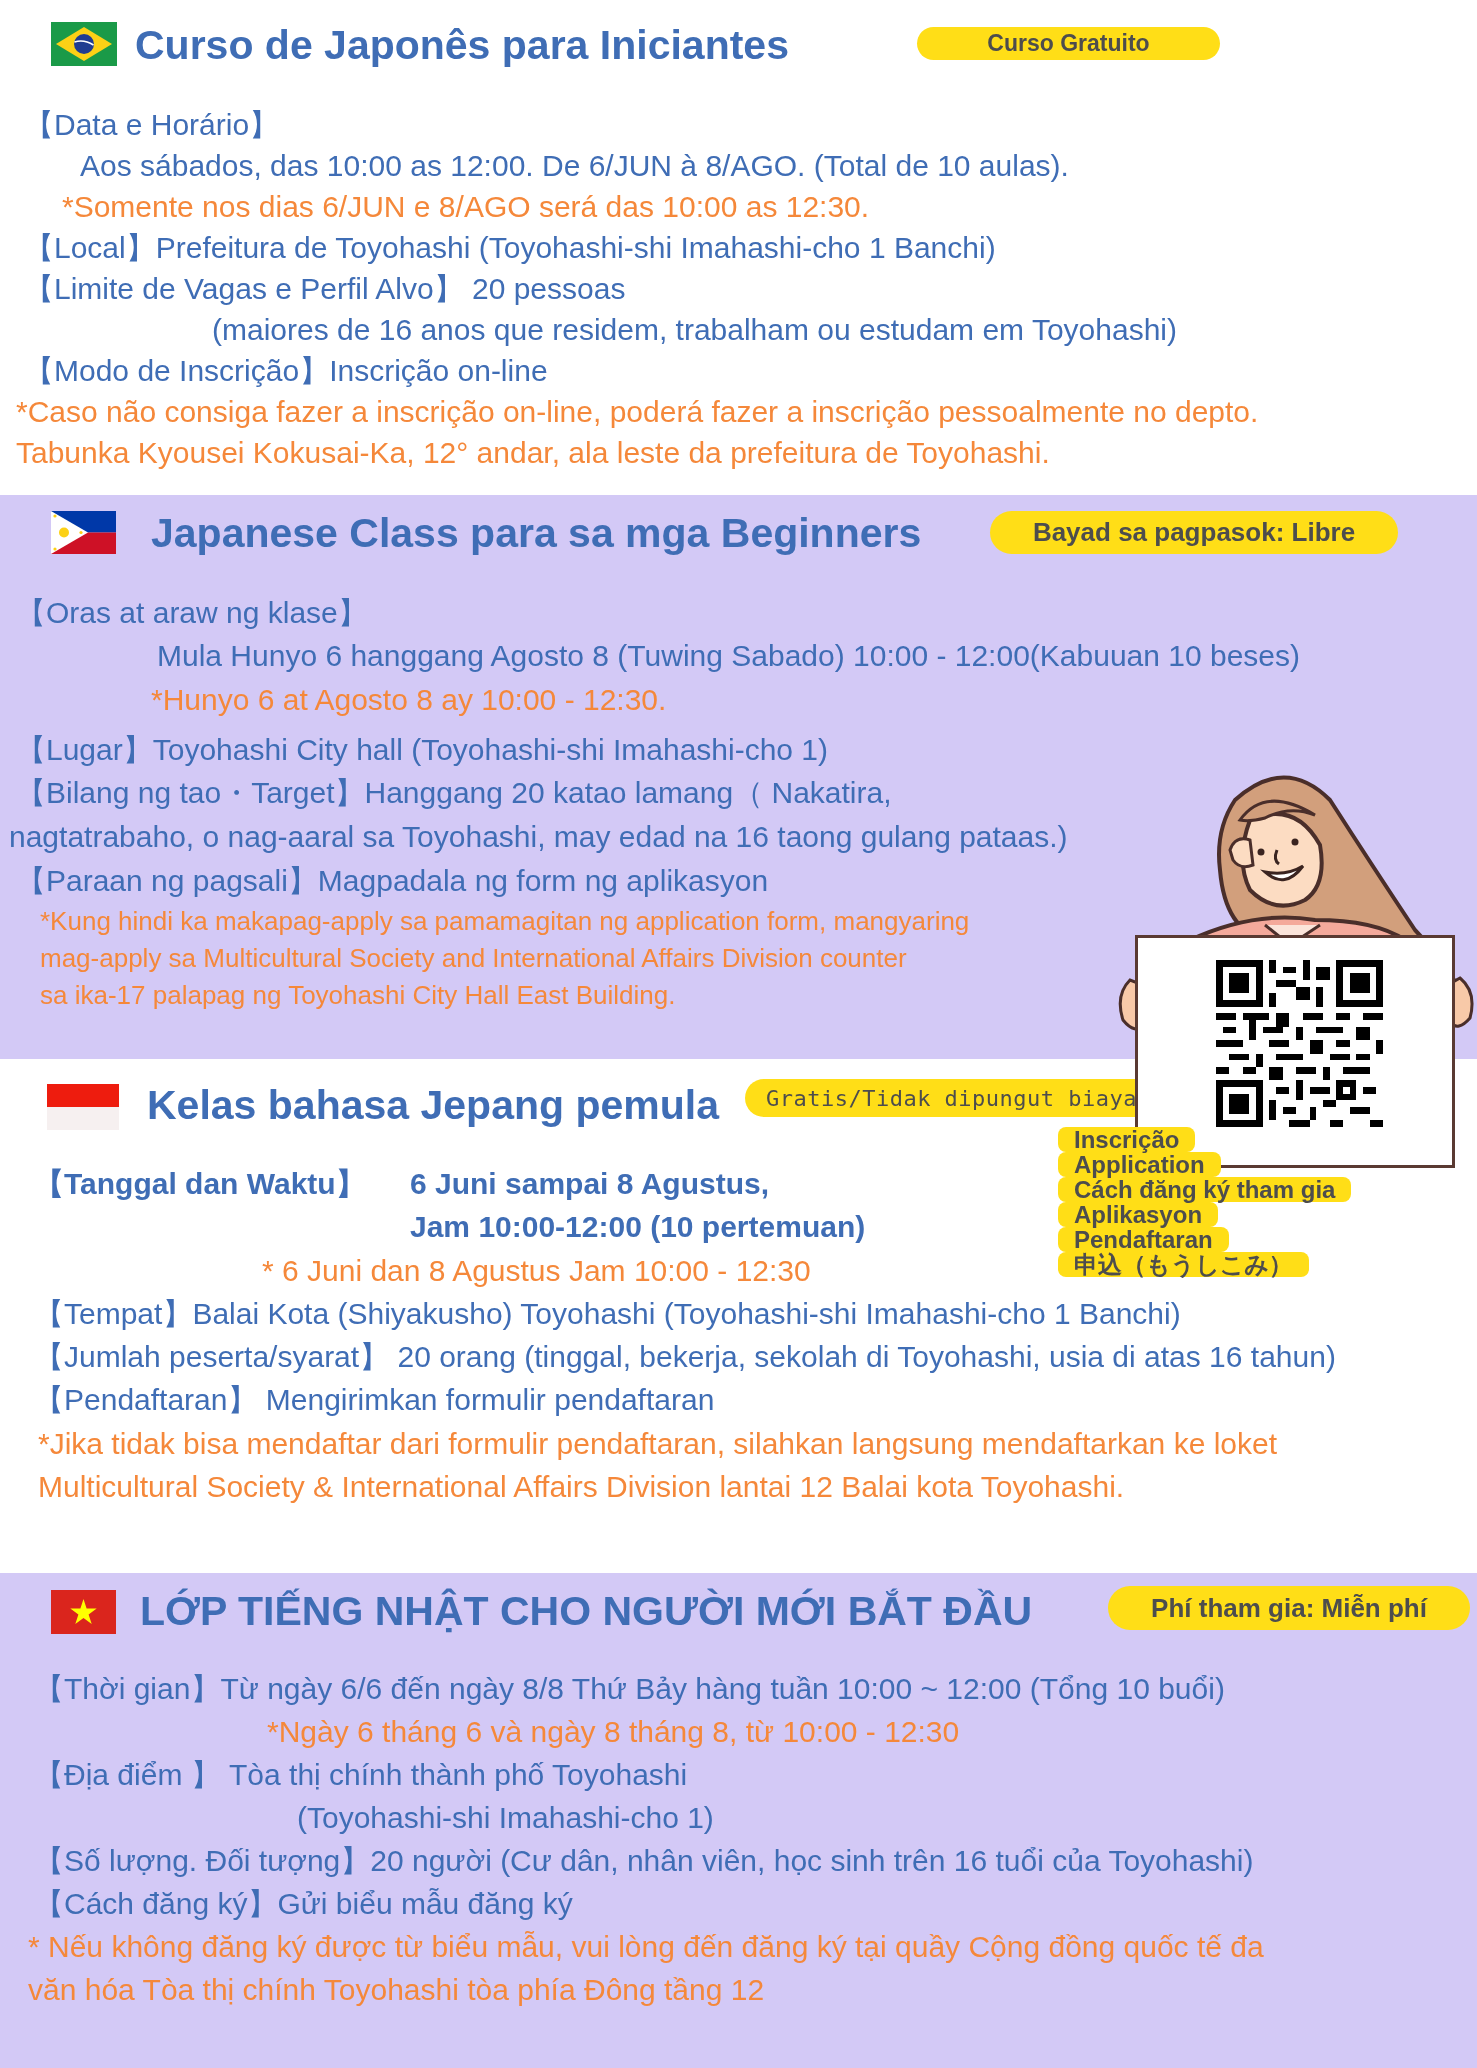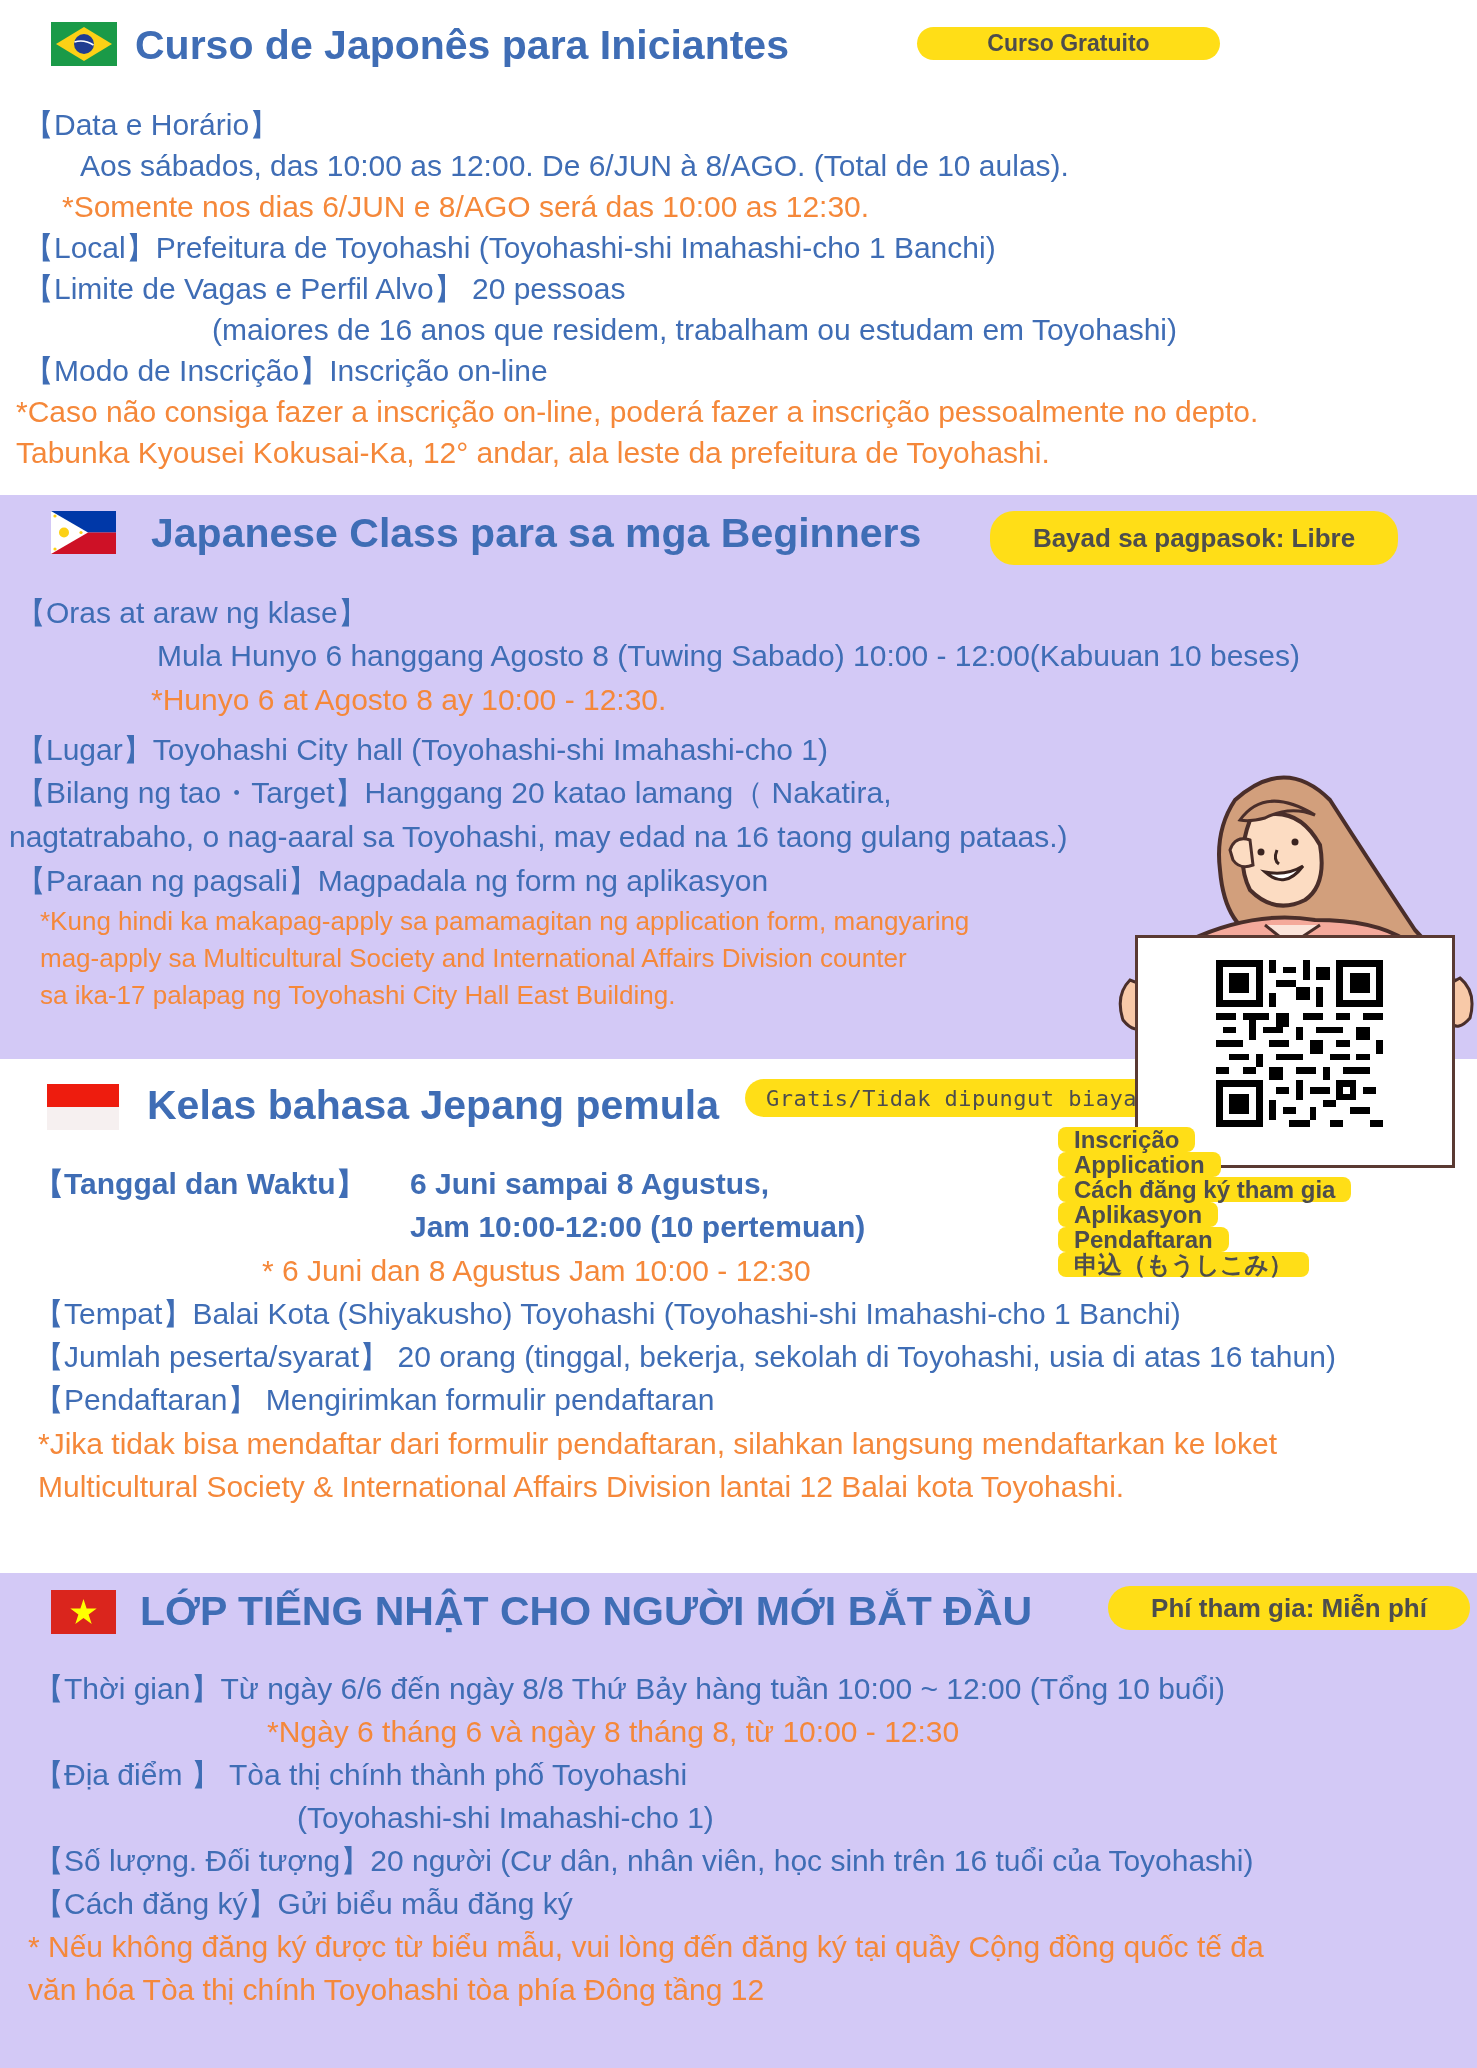--- a/index.html
+++ b/index.html
@@ -62,21 +62,21 @@
       <rect width="65" height="21.5" fill="#0038A8"></rect>
       <rect y="21.5" width="65" height="21.5" fill="#CE1126"></rect>
       <polygon points="0,0 37,21.5 0,43" fill="#ffffff"></polygon>
       <circle cx="13" cy="21.5" r="5" fill="#FCD116"></circle>
       <circle cx="4" cy="5" r="1.6" fill="#FCD116"></circle>
       <circle cx="4" cy="38" r="1.6" fill="#FCD116"></circle>
       <circle cx="30" cy="21.5" r="1.6" fill="#FCD116"></circle>
     </svg>
 </div>
 <div class="abs title" style="left:151px;top:513px;">Japanese Class para sa mga Beginners</div>
-<div class="abs badge" style="left:990px;top:511px;width:408px;height:54px;font-size:26px;">Bayad sa pagpasok: Libre</div>
+<div class="abs badge" style="left:990px;top:511px;width:408px;height:43px;font-size:26px;">Bayad sa pagpasok: Libre</div>
 
 <div class="abs line" style="left:16px;top:598px;">【Oras at araw ng klase】</div>
 <div class="abs line" style="left:157px;top:641px;">Mula Hunyo 6 hanggang Agosto 8 (Tuwing Sabado) 10:00 - 12:00(Kabuuan 10 beses)</div>
 <div class="abs note" style="left:151px;top:685px;">*Hunyo 6 at Agosto 8 ay 10:00 - 12:30.</div>
 <div class="abs line" style="left:16px;top:735px;">【Lugar】Toyohashi City hall  (Toyohashi-shi Imahashi-cho 1)</div>
 <div class="abs line" style="left:16px;top:778px;">【Bilang ng tao・Target】Hanggang 20 katao lamang（ Nakatira,</div>
 <div class="abs line" style="left:9px;top:822px;">nagtatrabaho, o nag-aaral sa Toyohashi, may edad na 16 taong gulang pataas.)</div>
 <div class="abs line" style="left:16px;top:866px;">【Paraan ng pagsali】Magpadala ng form ng aplikasyon</div>
 <div class="abs note small" style="left:40px;top:908px;">*Kung hindi ka makapag-apply sa pamamagitan ng application form, mangyaring</div>
 <div class="abs note small" style="left:40px;top:945px;">mag-apply sa Multicultural Society and International Affairs Division counter</div>

